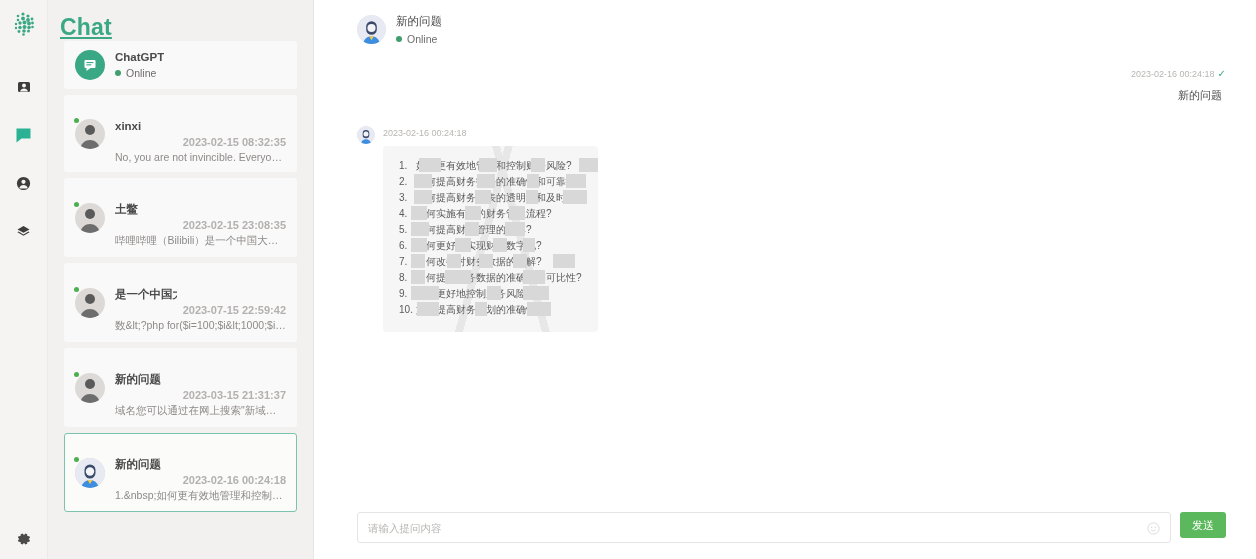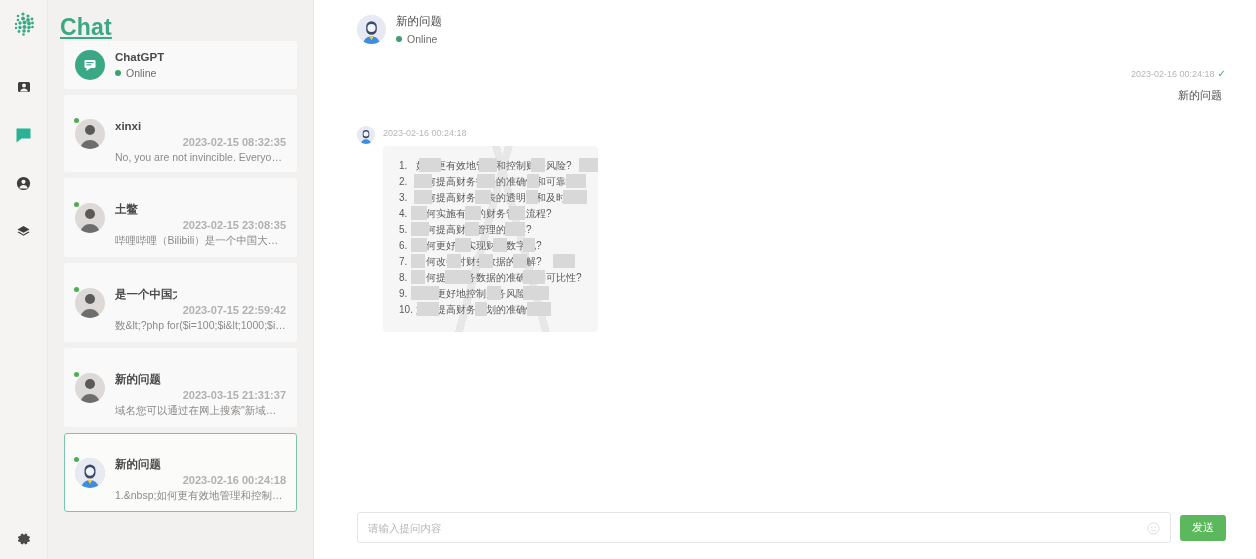--- a/index.html
+++ b/index.html
@@ -146,21 +146,21 @@
   .redact { position: absolute; background: #d8d8d8; pointer-events: none; }
   .watermark {
     position: absolute; inset: 0; pointer-events: none;
     opacity: .16;
     background:
       linear-gradient(105deg, transparent 46%, #9a9a9a 46%, #9a9a9a 49%, transparent 49%),
       linear-gradient(75deg, transparent 60%, #9a9a9a 60%, #9a9a9a 63%, transparent 63%);
   }
 
   
-  .composer { padding: 0 30px 16px 43px; display: flex; align-items: center; gap: 9px; }
+  .composer { padding: 0 30px 16px 43px; display: flex; gap: 9px; }
   .input-box {
     flex: 1 1 auto; height: 31px; background: #ffffff;
     border: 1px solid #e6e5e4; border-radius: 3px;
     display: flex; align-items: center; padding: 0 10px;
   }
   .composer-input {
     flex: 1 1 auto; border: 0; outline: 0; background: transparent;
     font-family: "Liberation Sans", sans-serif; font-size: 10.5px; color: #4a4a4a;
   }
   .composer-input::placeholder { color: #b9b7b5; }

